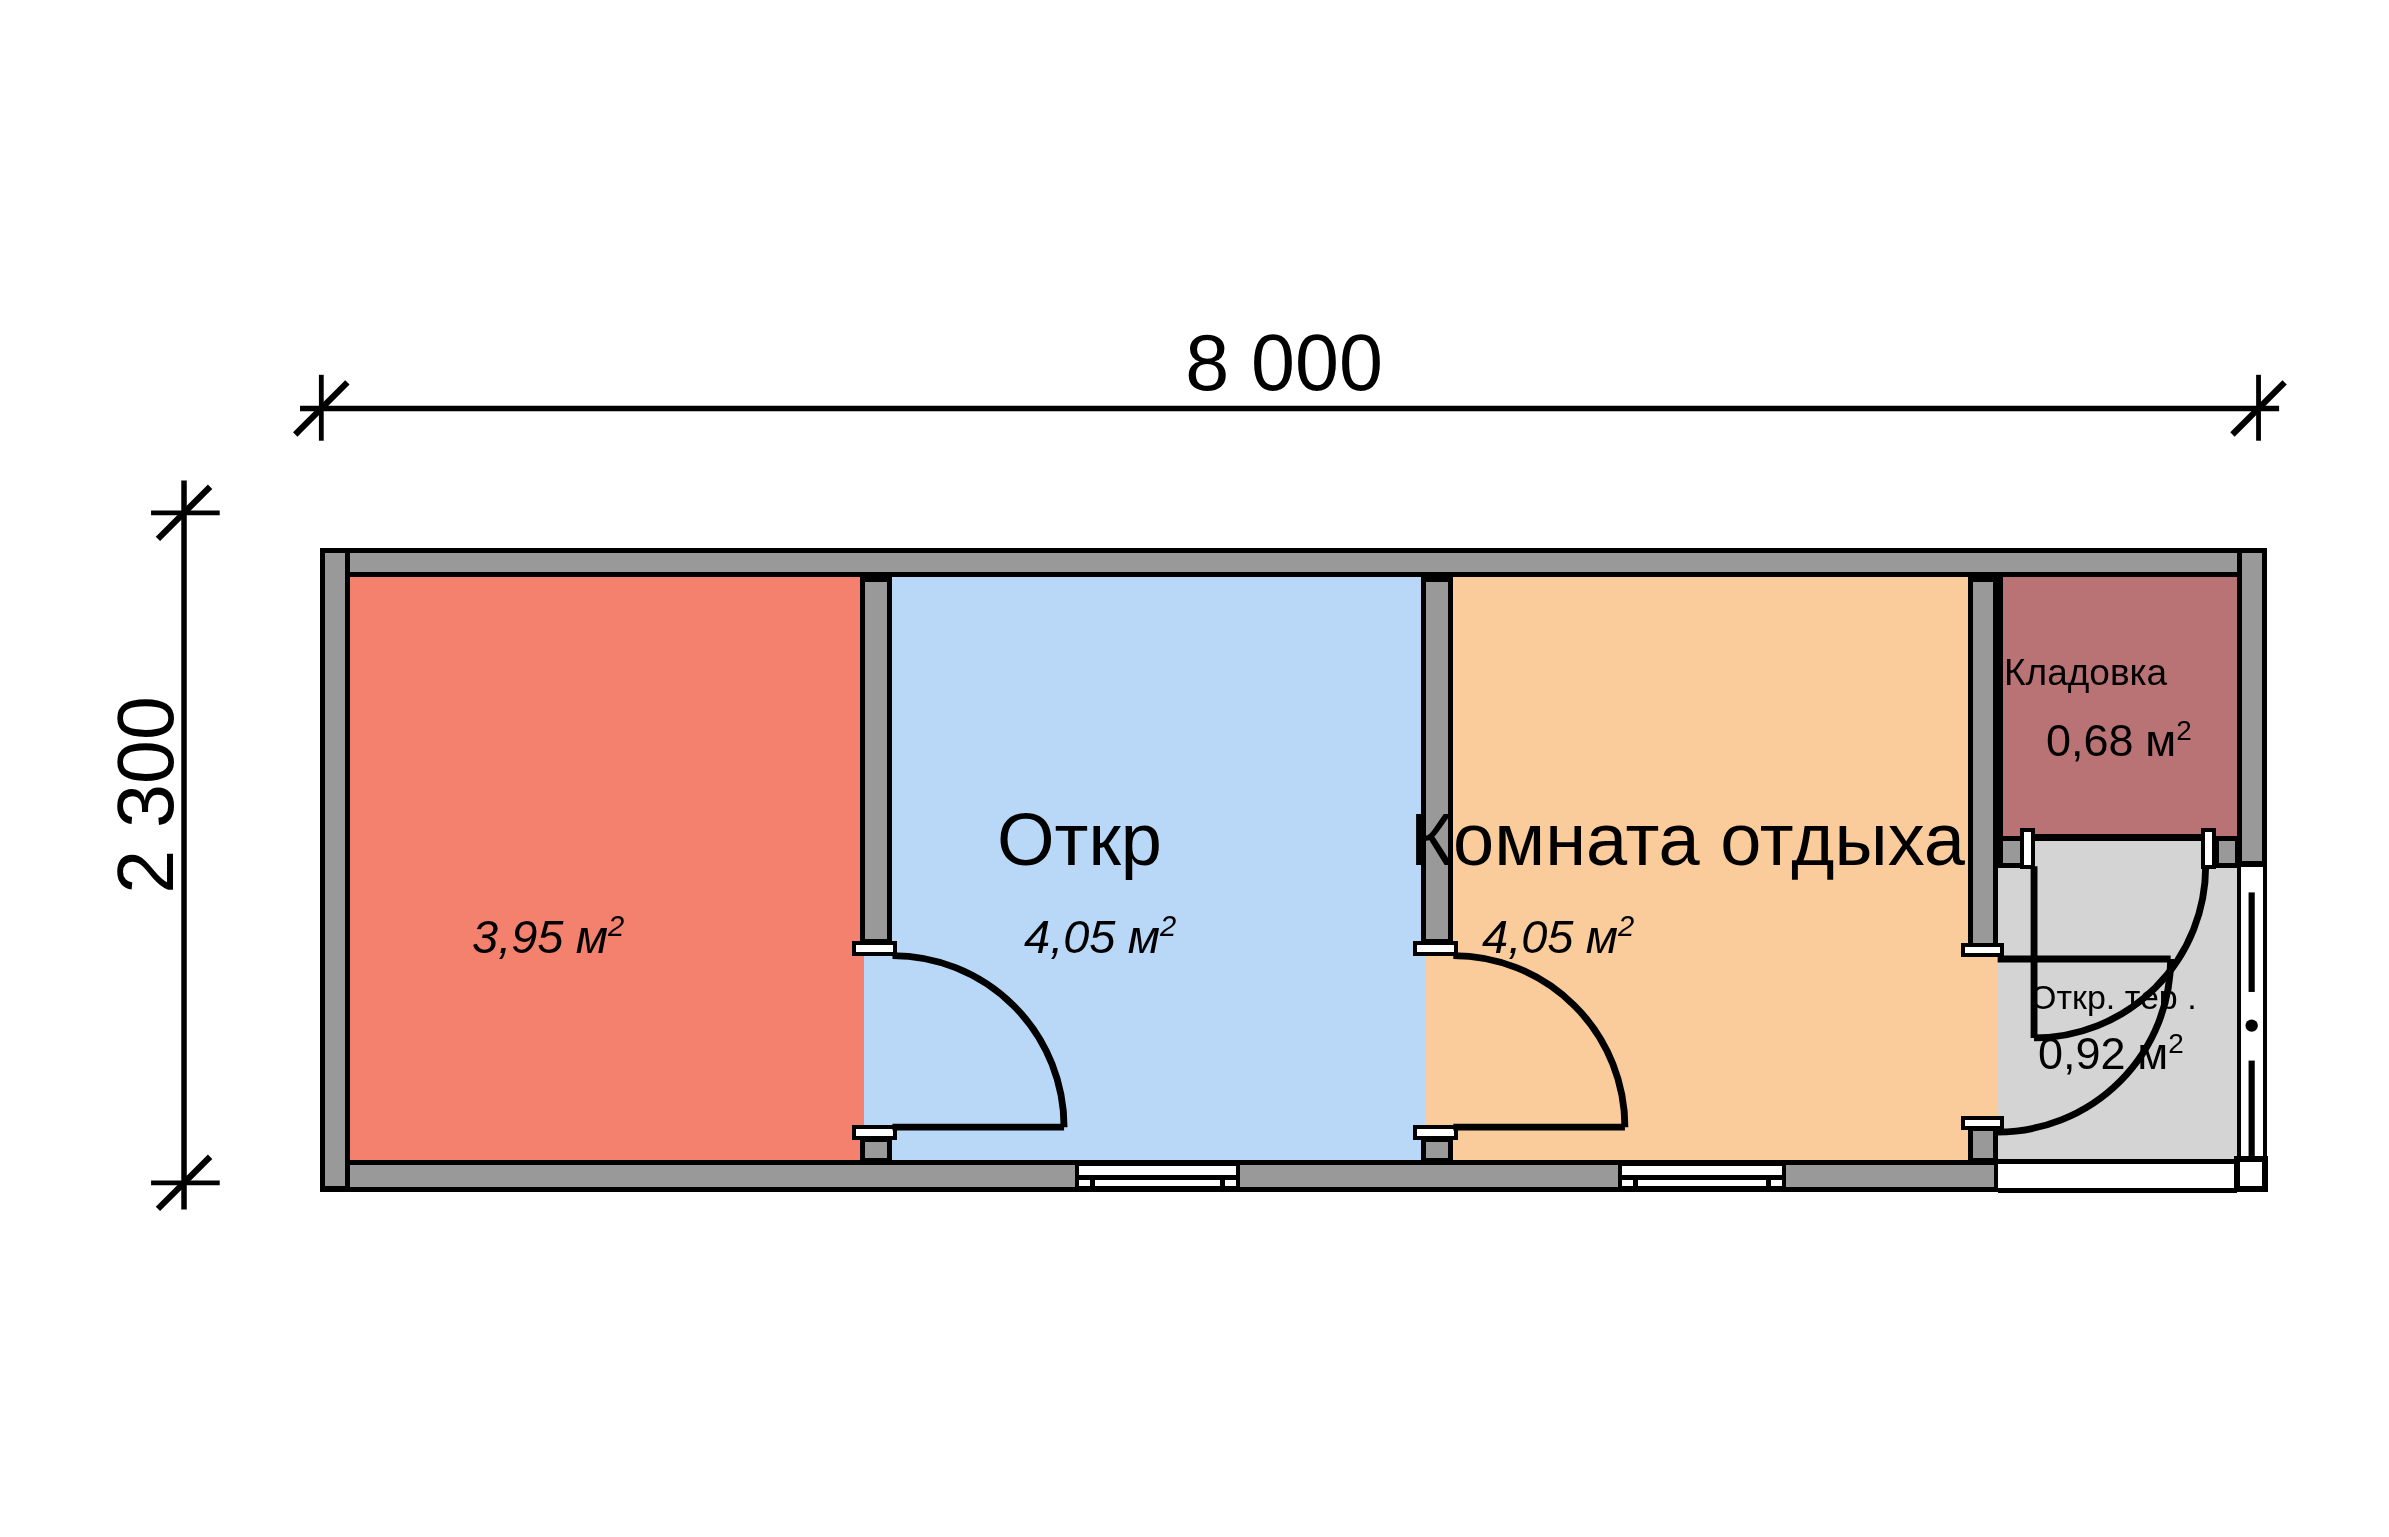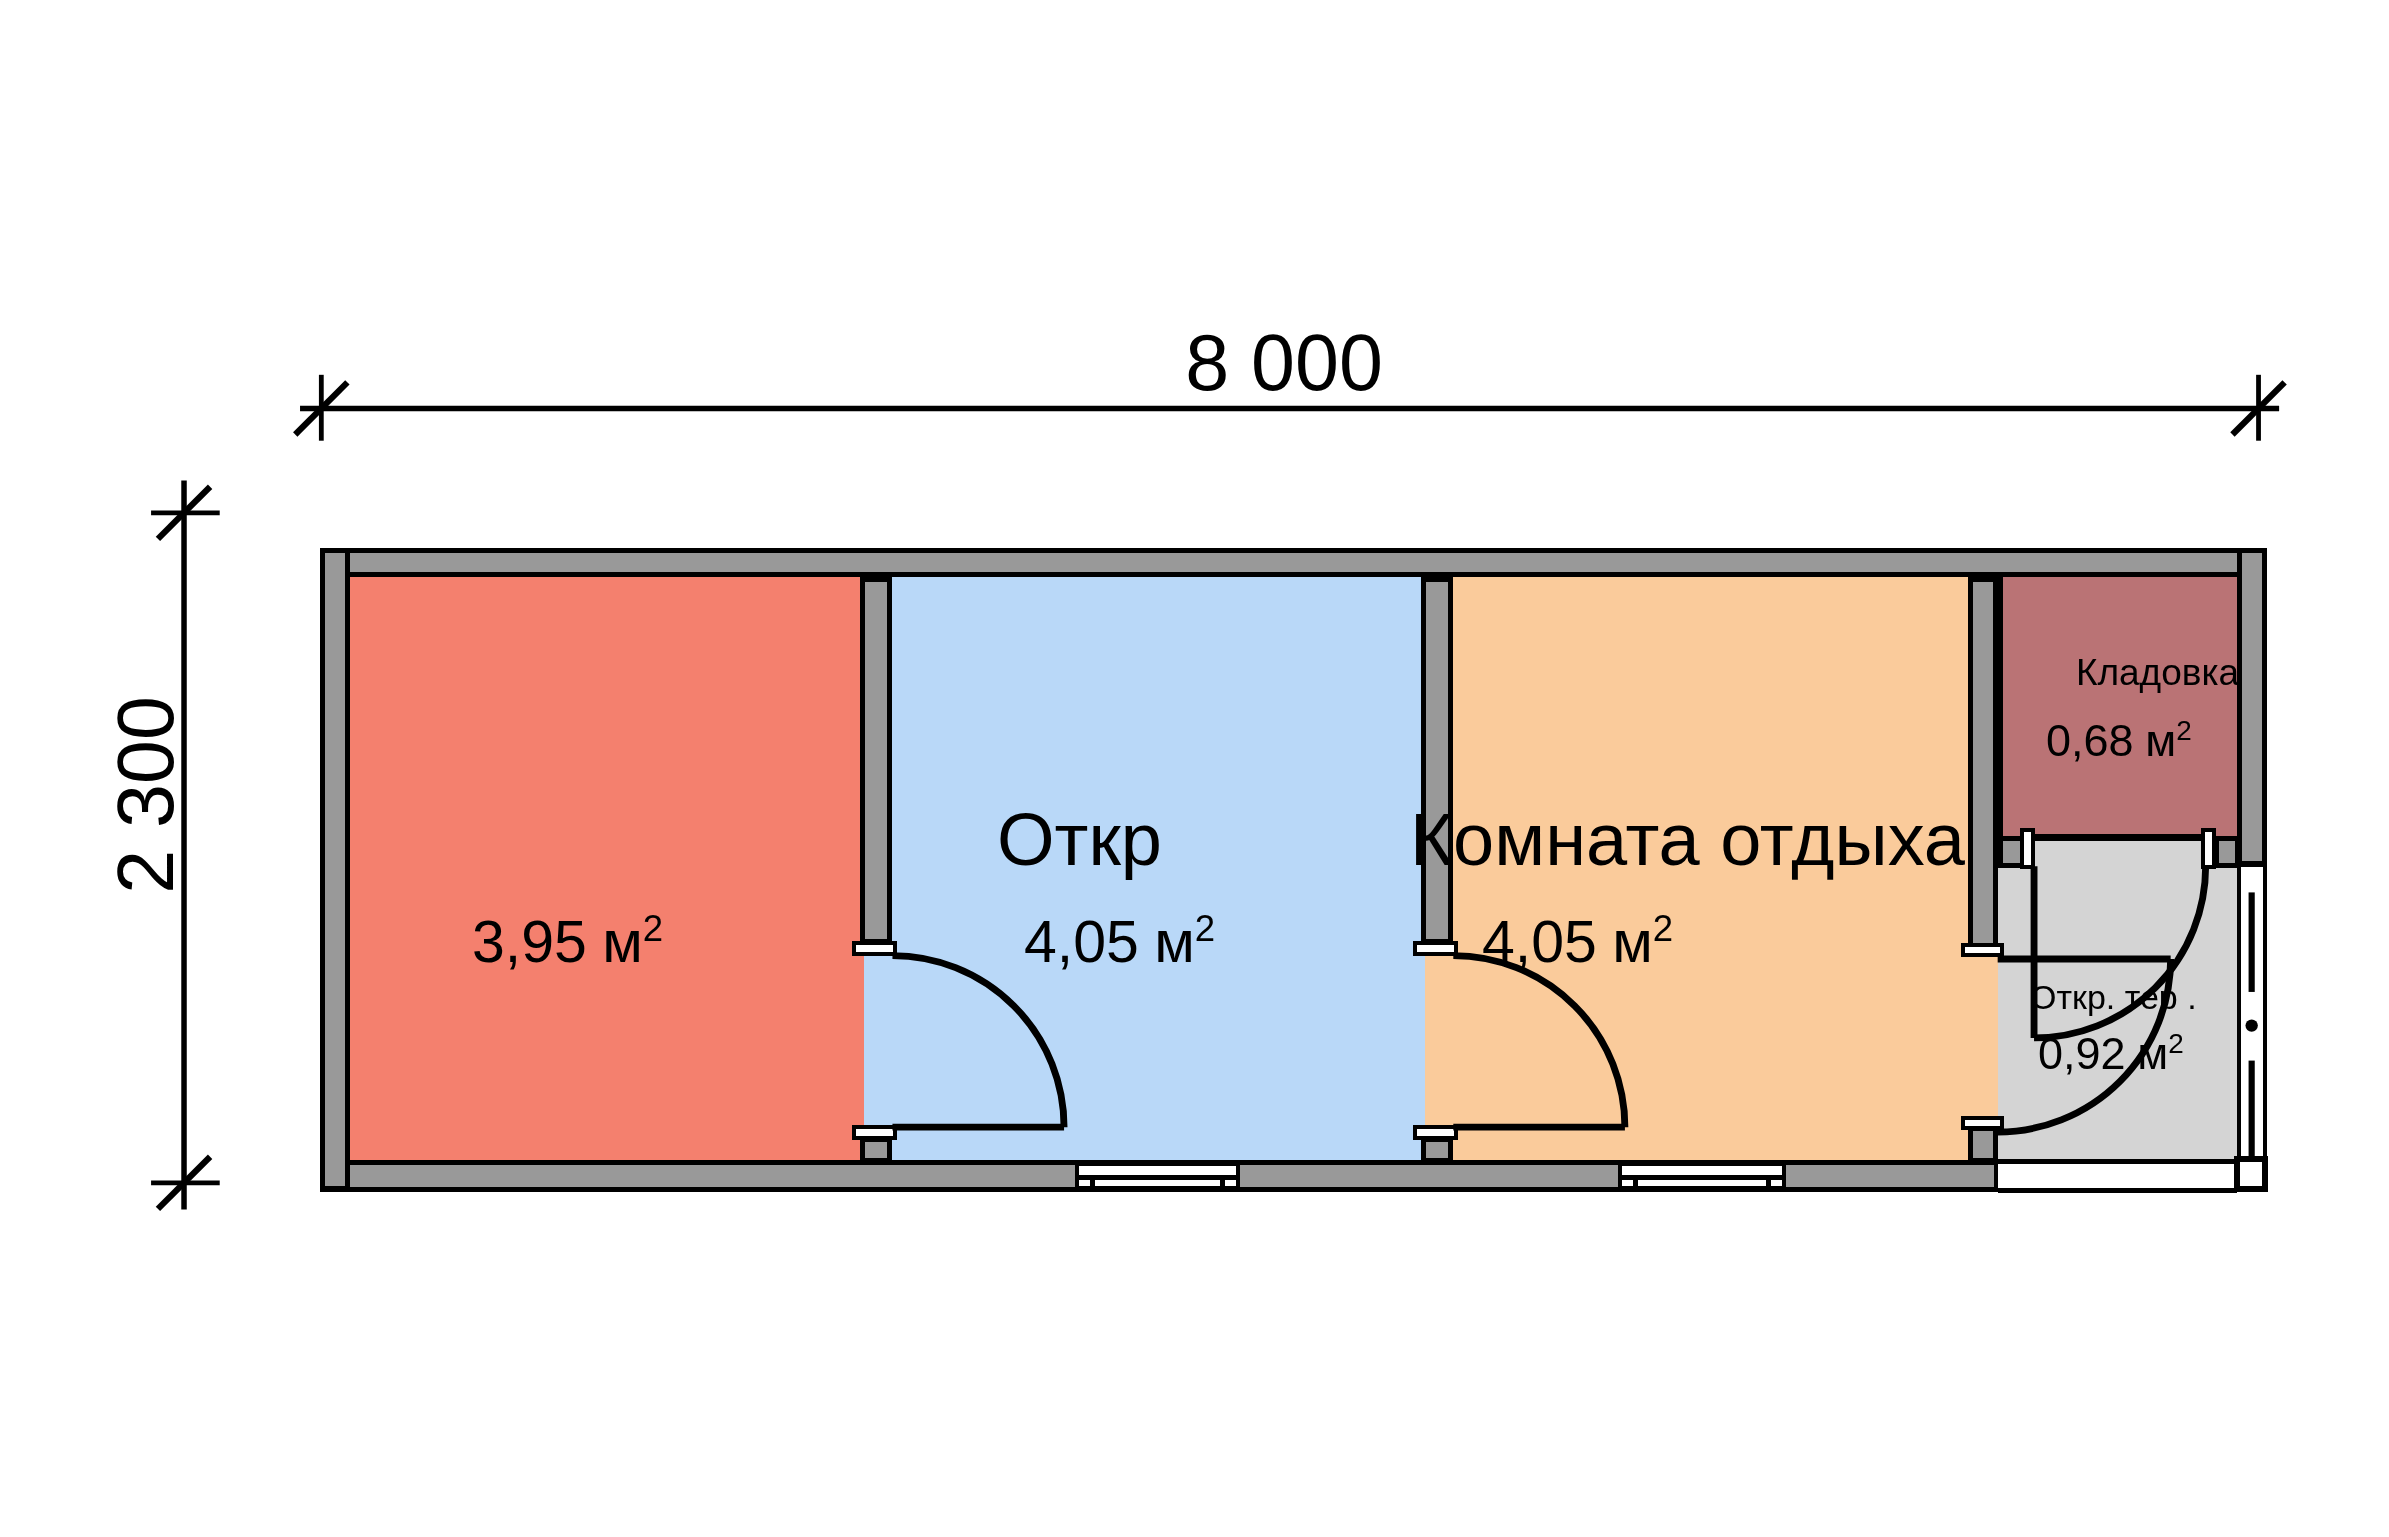--- a/index.html
+++ b/index.html
@@ -7,21 +7,21 @@
          font-family:"Liberation Sans", sans-serif;color:#000;}
   .abs{position:absolute;box-sizing:border-box;}
   .room{position:absolute;box-sizing:border-box;}
   .wall{position:absolute;box-sizing:border-box;background:#999;border:5.5px solid #000;}
   .jamb{position:absolute;box-sizing:border-box;background:#fff;border:4.1px solid #000;}
   .window{position:absolute;box-sizing:border-box;background:#fff;border:4.8px solid #000;}
   .win-mid{position:absolute;left:-0.7px;right:-0.7px;top:9px;height:4.8px;background:#000;}
   .win-tick{position:absolute;top:13.7px;width:4.8px;height:11px;background:#000;}
   .label{position:absolute;line-height:1;white-space:nowrap;}
   .room-name{font-size:74px;}
-  .room-area{font-size:59px;}
+  .room-area{font-size:47px;font-style:italic;}
   .small-name{font-size:37px;}
   .small-area{font-size:45px;}
   .dim-text{font-size:79px;}
   .unit{margin-left:0.26em;}
   sup{font-size:62%;vertical-align:super;line-height:0;}
   svg.overlay{position:absolute;left:0;top:0;z-index:40;}
   .z1{z-index:1}.z2{z-index:10}.z3{z-index:20}.z4{z-index:30}
 </style>
 </head>
 <body>
@@ -78,21 +78,21 @@
   <div class="abs z3" style="left:2234px;top:1156px;width:34px;height:36px;background:#fff;border:6.9px solid #000"></div>
 
   <div class="label room-area z4" style="left:472px;top:913px"><span>3,95</span><span class="unit">м</span><sup>2</sup></div>
 
   <div class="label room-name z4" style="left:997px;top:803px">Откр</div>
   <div class="label room-area z4" style="left:1024px;top:913px"><span>4,05</span><span class="unit">м</span><sup>2</sup></div>
 
   <div class="label room-name z4" style="left:1410px;top:803px">Комната отдыха</div>
   <div class="label room-area z4" style="left:1482px;top:913px"><span>4,05</span><span class="unit">м</span><sup>2</sup></div>
 
-  <div class="label small-name z4" style="left:2004px;top:654px;width:235px;text-align:right">Кладовка</div>
+  <div class="label small-name z4" style="left:2004px;top:654px;width:235px;text-align:left">Кладовка</div>
   <div class="label small-area z4" style="left:2046px;top:718px"><span>0,68</span><span class="unit">м</span><sup>2</sup></div>
 
   <div class="label small-name z4" style="left:2030px;top:980px;font-size:34px">Откр. тер .</div>
   <div class="label small-area z4" style="left:2038px;top:1031px"><span>0,92</span><span class="unit">м</span><sup>2</sup></div>
 
   <div class="label dim-text z4" style="left:1078px;top:323px;width:412px;text-align:center">8 000</div>
   <div class="label dim-text z4" style="left:8.2px;top:755px;width:275px;height:80px;text-align:center;transform:rotate(-90deg)">2 300</div>
 
   <svg class="overlay" width="2389" height="1537" viewBox="0 0 3480 2239" fill="none" stroke="#000">
 

